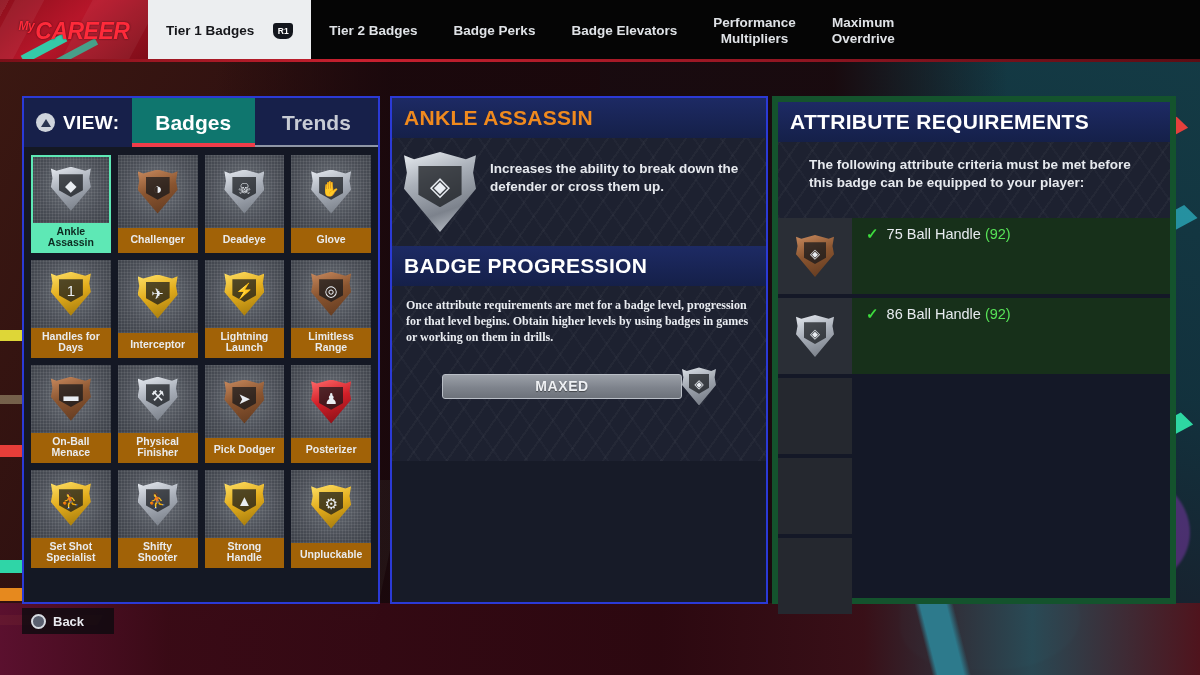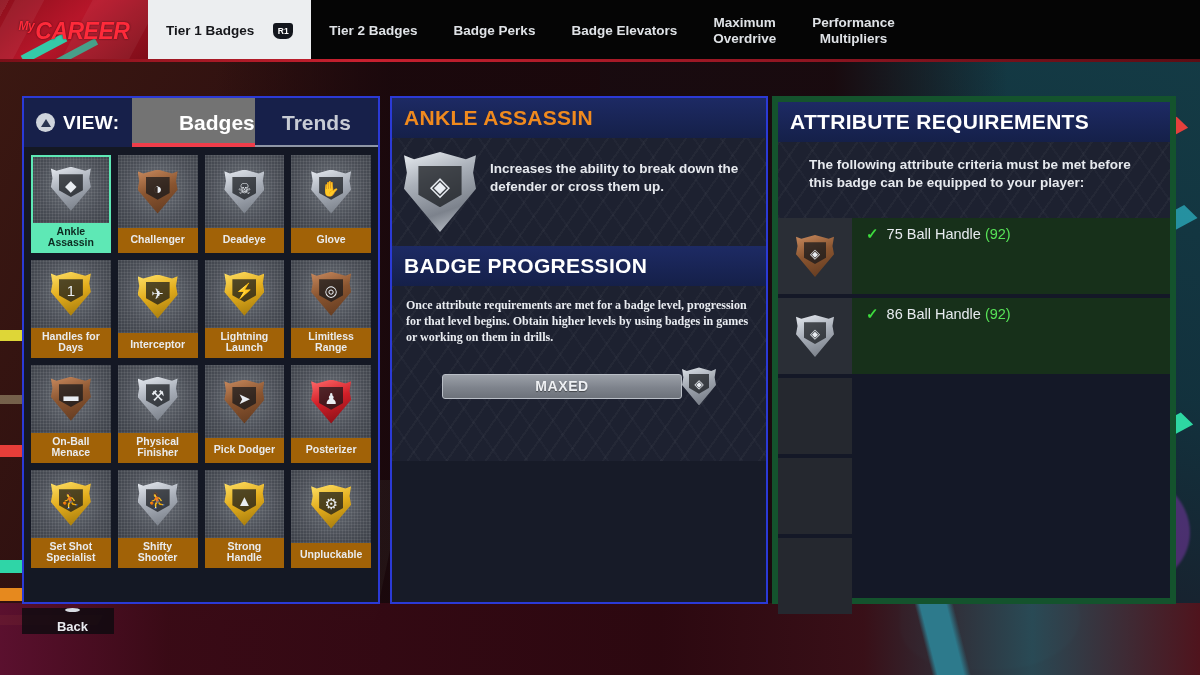--- a/index.html
+++ b/index.html
@@ -115,21 +115,21 @@
     background:#cfd4dc; display:flex; align-items:center; justify-content:center;
   }
   .tri-icon i {
     width:0;height:0;border-left:5px solid transparent;border-right:5px solid transparent;
     border-bottom:8px solid #2b3550; display:block;
   }
   .viewtab {
     flex:1; display:flex; align-items:center; justify-content:center;
     font-size:21px; font-weight:700; color:#c8ccd4; position:relative;
   }
-  .viewtab.sel { background:#737373; color:#fff;justify-content:flex-end; }
+  .viewtab.sel { background:#0f766e; color:#fff; }
   .viewtab.sel:after {
     content:""; position:absolute; left:0; bottom:0; width:100%; height:4px; background:#ef3d4a;
   }
   .viewtab.unsel:after {
     content:""; position:absolute; left:0; bottom:0; width:100%; height:2px; background:#8f96a6;
   }
   .badgegrid {
     padding:8px 7px; display:grid; grid-template-columns:repeat(4,1fr);
     gap:7px 7px;
   }
@@ -162,21 +162,21 @@
     position:absolute; left:20%; top:17%; width:60%; height:52%;
     background:rgba(20,22,26,.72); clip-path: polygon(0 0,100% 0,100% 70%,50% 100%,0 70%);
     display:flex; align-items:center; justify-content:center;
     font-size:15px; color:#e9edf2; line-height:1;
   }
 
   
   #backbtn {
     position:absolute; left:22px; top:608px; width:92px; height:26px;
     background:rgba(10,10,14,.78); display:flex; align-items:center; gap:7px;
-    padding-left:9px; z-index:25;flex-direction:column;
+    padding-left:9px; z-index:25;
   }
   #backbtn .circ {
     width:15px; height:15px; border-radius:50%; border:2.5px solid #d7dbe2; background:#5a6070;
   }
   #backbtn .lbl { color:#e8eaef; font-size:13px; font-weight:600; }
 
   
   #centerPanel { left:390px; top:96px; width:378px; height:508px; border:2px solid #2b3ad6; background:#171b28; }
   .sec-head {
     height:40px; background:linear-gradient(180deg,#1d2a64,#152049);
@@ -270,24 +270,24 @@
     <div class="brand-text">
       <span class="my">My</span>
         <span>CAREER</span>
     </div>
   </div>
   <div class="nav" id="nav">
       <div class="navtab active"><span>Tier 1 Badges</span><span class="r1chip">R1</span></div>
       <div class="navtab"><span>Tier 2 Badges</span></div>
       <div class="navtab"><span>Badge Perks</span></div>
       <div class="navtab"><span>Badge Elevators</span></div>
+      <div class="navtab"><span>Performance
+Multipliers</span></div>
       <div class="navtab"><span>Maximum
 Overdrive</span></div>
-      <div class="navtab"><span>Performance
-Multipliers</span></div>
     </div>
 </div>
 
 <div class="panel" id="leftPanel">
   <div class="viewbar">
     <div class="viewlabel">
       <span class="tri-icon">
           <i></i>
         </span>
       <span>VIEW:</span>

